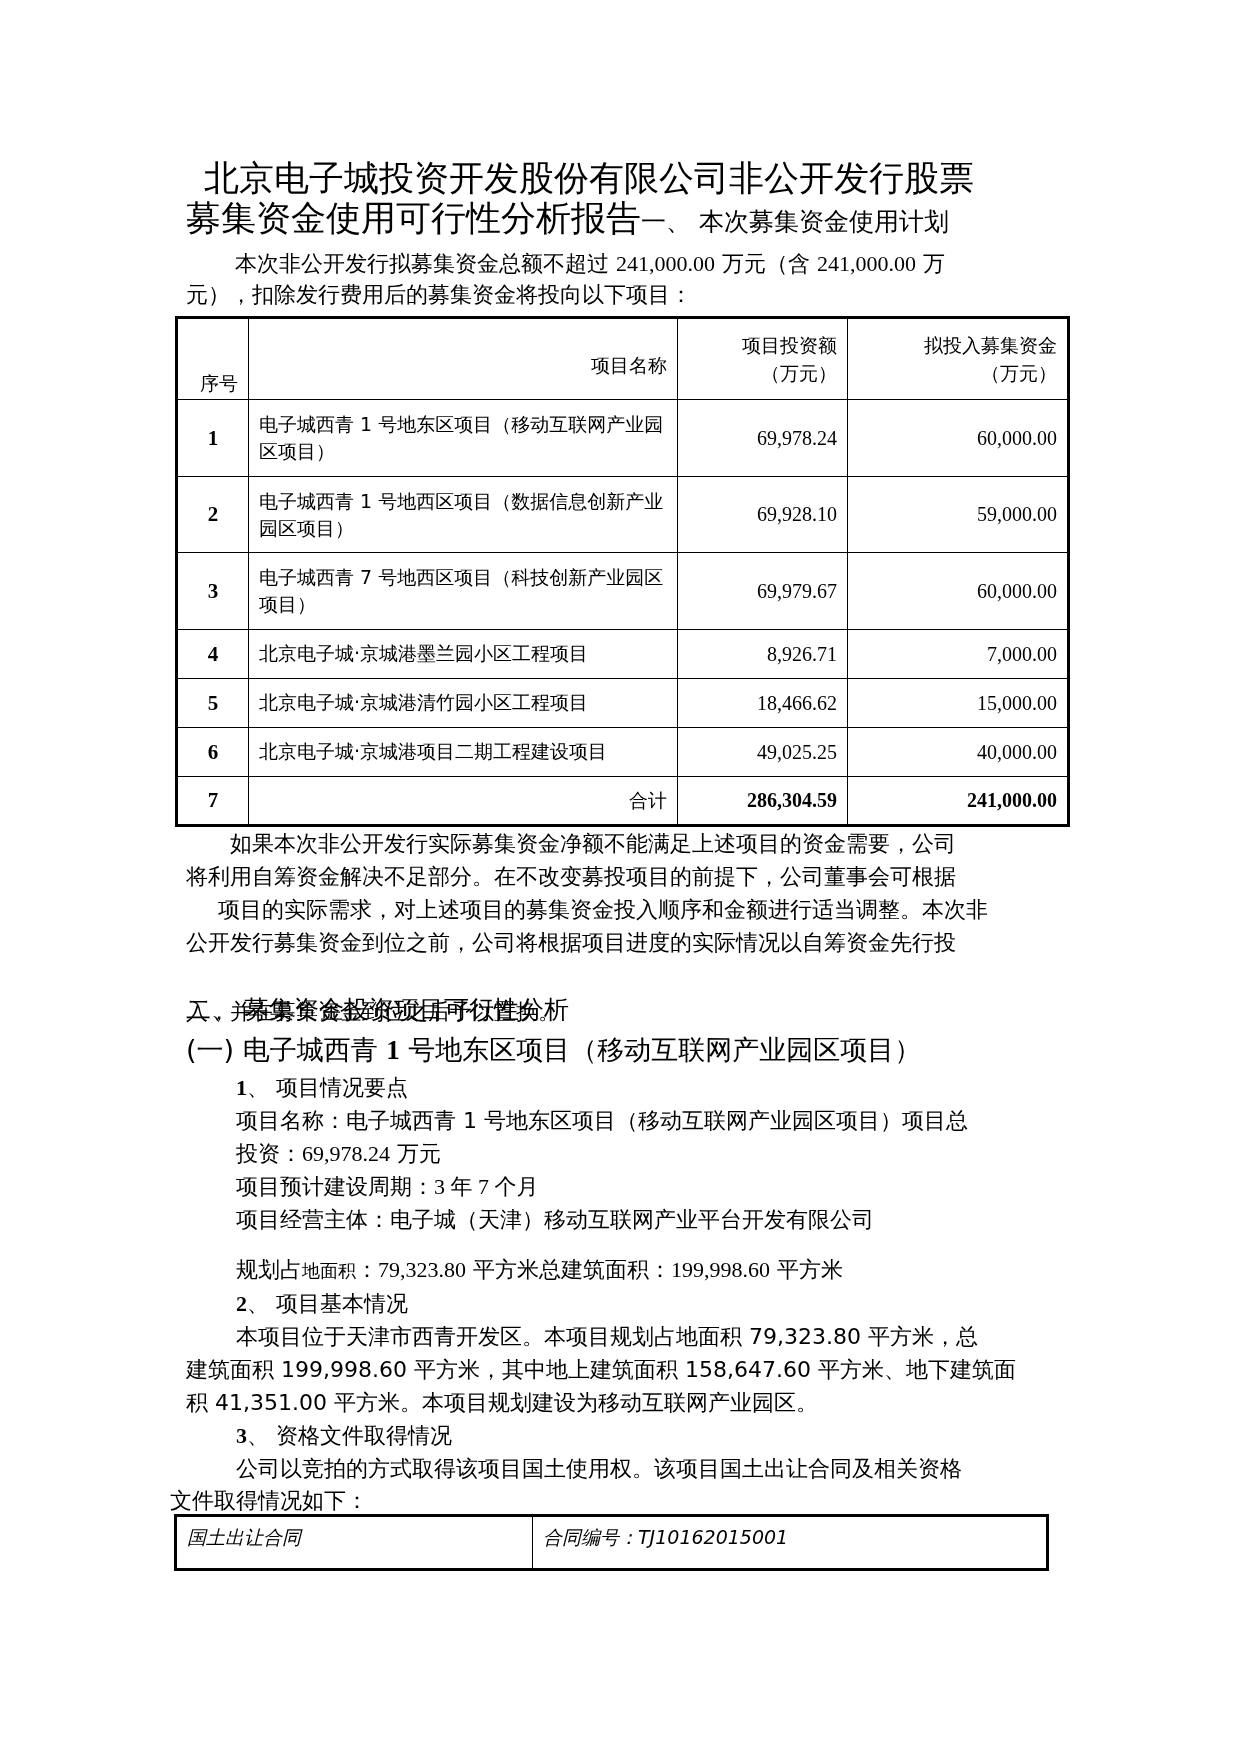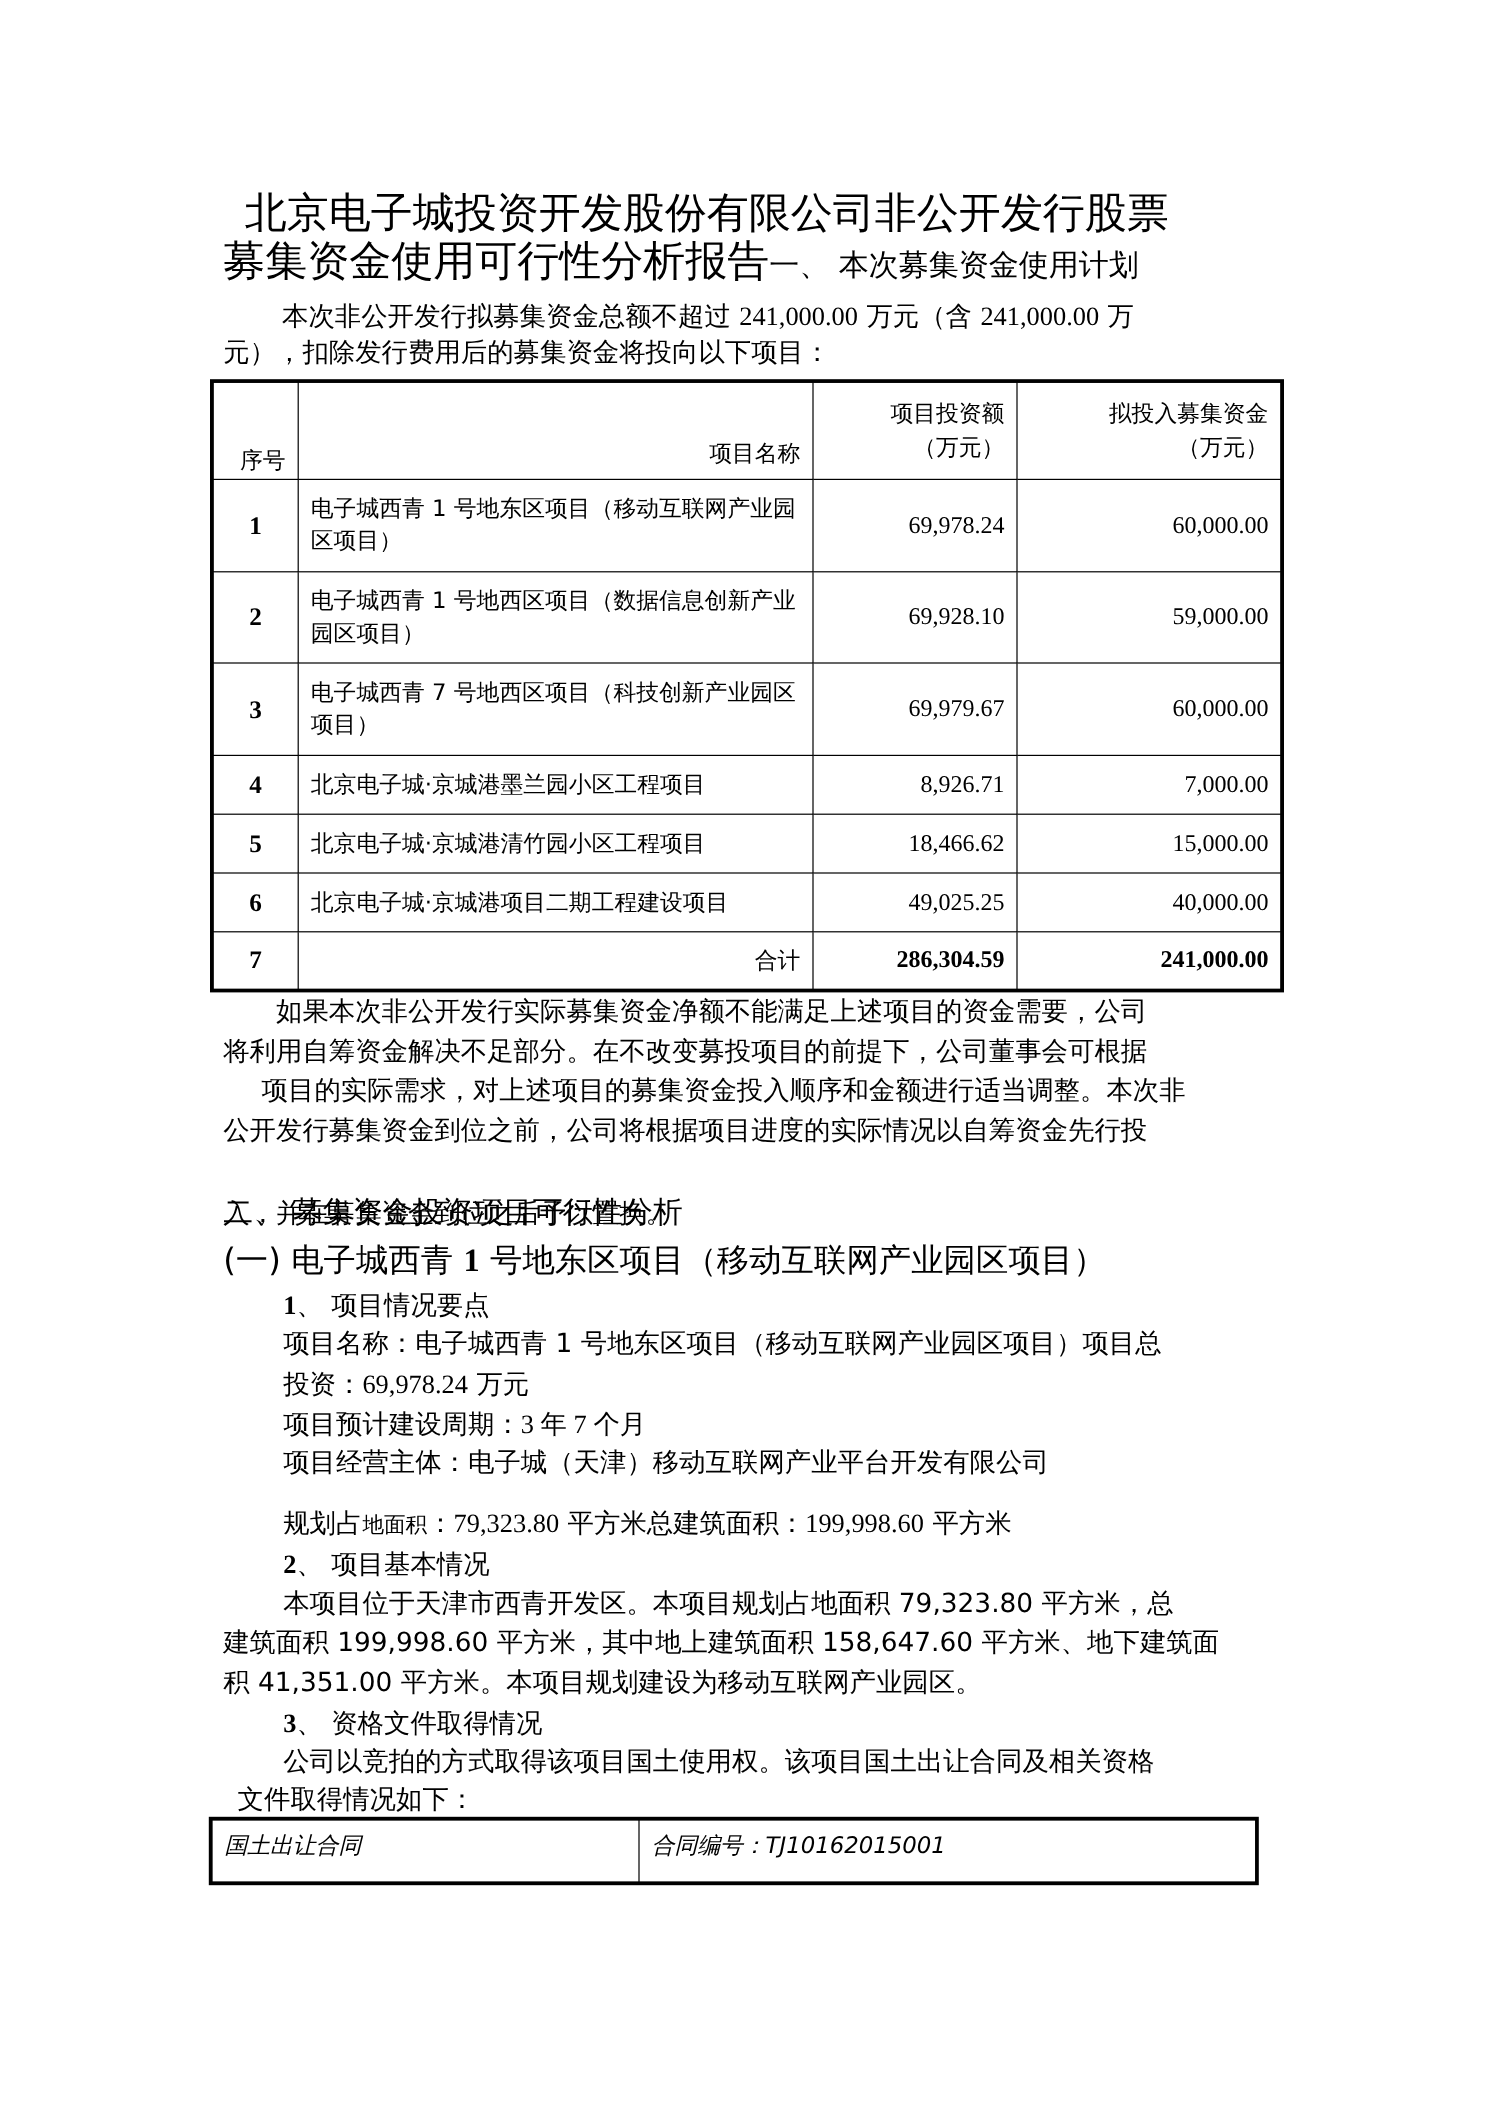--- a/index.html
+++ b/index.html
@@ -36,21 +36,21 @@
 <table class="grid outer" style="left:177px; top:318px; width:890px;">
   <colgroup>
     <col style="width:71px">
       <col style="width:429px">
       <col style="width:170px">
       <col style="width:220px">
   </colgroup>
   <tbody>
       <tr style="height:81px;">
     <td class="c" style="vertical-align:bottom; padding-bottom:2px;">序号</td>
-    <td class="c" style="vertical-align:bottom; padding-bottom:8px;">项目名称</td>
+    <td class="c" style="vertical-align:bottom; padding-bottom:20px;">项目名称</td>
     <td class="c hdr">
       <div>项目投资额</div>
       <div>（万元）</div>
     </td>
     <td class="c hdr">
       <div>拟投入募集资金</div>
       <div>（万元）</div>
     </td>
   </tr>
   <tr style="height:77px;">
@@ -128,21 +128,21 @@
   <span class="num b">2</span><span>、 项目基本情况</span>
 </div>
 <div class="abs body" style="left:236px; top:1321px;">本项目位于天津市西青开发区。本项目规划占地面积 79,323.80 平方米，总</div>
 <div class="abs body" style="left:186px; top:1354px;">建筑面积 199,998.60 平方米，其中地上建筑面积 158,647.60 平方米、地下建筑面</div>
 <div class="abs body" style="left:186px; top:1387px;">积 41,351.00 平方米。本项目规划建设为移动互联网产业园区。</div>
 
 <div class="abs body" style="left:236px; top:1420px;">
   <span class="num b">3</span><span>、 资格文件取得情况</span>
 </div>
 <div class="abs body" style="left:236px; top:1453px;">公司以竞拍的方式取得该项目国土使用权。该项目国土出让合同及相关资格</div>
-<div class="abs body" style="left:198px; top:1485px;">文件取得情况如下：</div>
+<div class="abs body" style="left:170px; top:1485px;">文件取得情况如下：</div>
 
 <table class="grid outer" style="left:176px; top:1516px; width:870px;font-style:italic;">
   <colgroup>
       <col style="width:356px">
       <col style="width:514px">
     </colgroup>
   <tbody>
       <tr style="height:52px;">
     <td style="vertical-align:top; padding-top:8px;">国土出让合同</td>
     <td style="vertical-align:top; padding-top:8px;">合同编号：TJ10162015001</td>

